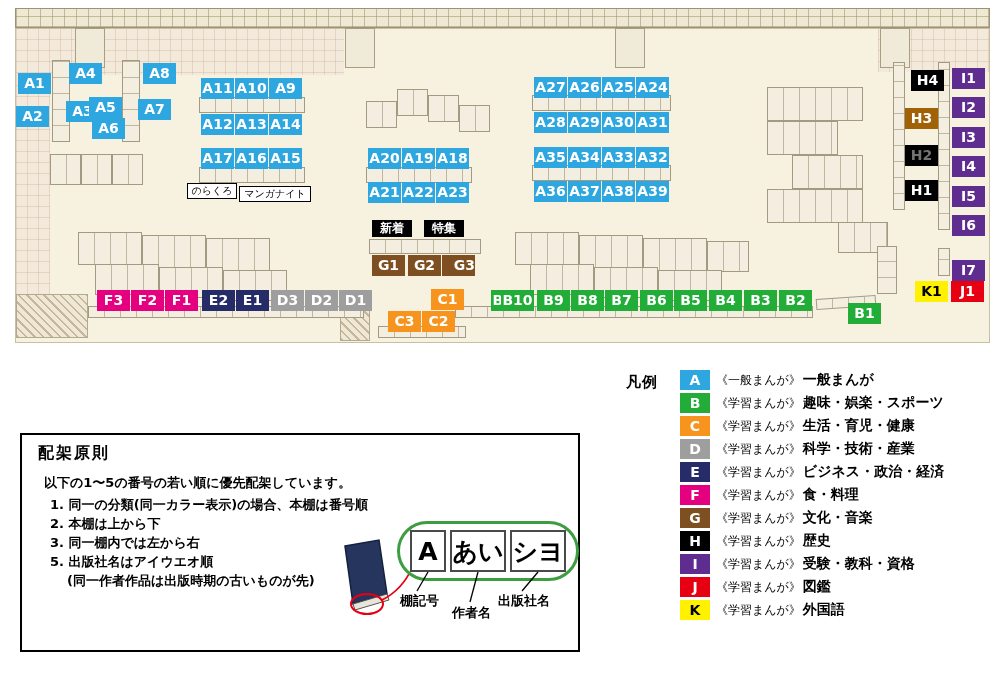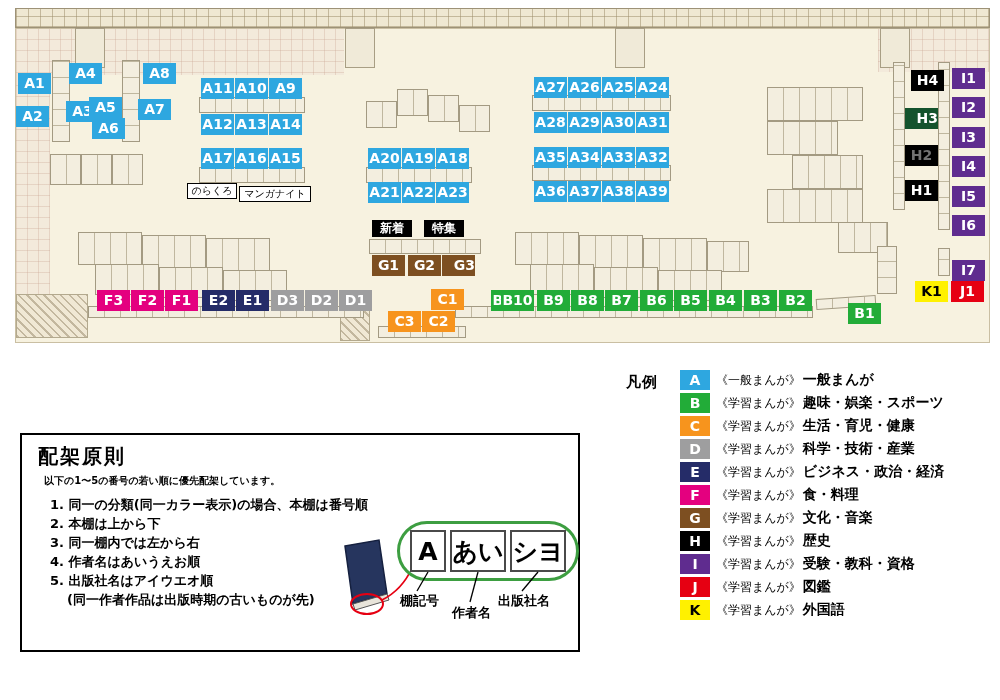--- a/index.html
+++ b/index.html
@@ -41,22 +41,22 @@
   #legend-rows { margin-left:60px; display:flex; flex-direction:column; gap:3px; }
   .legend-row { display:flex; align-items:center; height:20px; }
   .legend-swatch { width:30px; height:20px; flex:none; display:flex; align-items:center;
     justify-content:center; font-size:14px; font-weight:bold; }
   .legend-scope { font-size:12px; margin:0 2px 0 6px; white-space:nowrap; }
   .legend-label { font-size:14px; font-weight:bold; white-space:nowrap; }
 
   
   .principles { position:absolute; left:20px; top:433px; width:560px; height:219px;
     border:2px solid #000; background:#fff; }
-  .p-title { position:absolute; left:16px; top:8px; font-size:20px; font-weight:bold; letter-spacing:2px; }
-  .p-intro { position:absolute; left:22px; top:39px; font-size:10px; font-weight:bold; white-space:nowrap; }
+  .p-title { position:absolute; left:16px; top:8px; font-size:16px; font-weight:bold; letter-spacing:2px; }
+  .p-intro { position:absolute; left:22px; top:39px; font-size:13px; font-weight:bold; white-space:nowrap; }
   #p-list { position:absolute; left:28px; top:60px; width:345px; font-size:13px;
     font-weight:600; line-height:19px; }
   .p-item.indent { padding-left:17px; }
   .label-graphic { position:absolute; left:375px; top:86px; width:182px; height:60px;
     border:3px solid #3d9e41; border-radius:30px; background:#fff;
     display:flex; align-items:center; justify-content:center; gap:4px; }
   .label-cell { height:42px; border:2px solid #4a4a4a; background:#fff;
     display:flex; align-items:center; justify-content:center; font-size:25px; font-weight:600; }
   .cell-shelf { width:36px; } .cell-author { width:56px; } .cell-pub { width:56px; }
   .caption { position:absolute; font-size:13px; font-weight:bold; white-space:nowrap; }
@@ -163,21 +163,21 @@
         <div class="map-label" style="left: 602px; top: 147px; background: rgb(46, 167, 224); color: rgb(255, 255, 255);">A33</div>
         <div class="map-label" style="left: 636px; top: 147px; background: rgb(46, 167, 224); color: rgb(255, 255, 255);">A32</div>
         <div class="map-label" style="left: 534px; top: 181px; background: rgb(46, 167, 224); color: rgb(255, 255, 255);">A36</div>
         <div class="map-label" style="left: 568px; top: 181px; background: rgb(46, 167, 224); color: rgb(255, 255, 255);">A37</div>
         <div class="map-label" style="left: 602px; top: 181px; background: rgb(46, 167, 224); color: rgb(255, 255, 255);">A38</div>
         <div class="map-label" style="left: 636px; top: 181px; background: rgb(46, 167, 224); color: rgb(255, 255, 255);">A39</div>
         <div class="map-label" style="left: 372px; top: 255px; background: rgb(125, 79, 33); color: rgb(255, 255, 255);">G1</div>
         <div class="map-label" style="left: 408px; top: 255px; background: rgb(125, 79, 33); color: rgb(255, 255, 255);">G2</div>
         <div class="map-label" style="left: 442px; top: 255px; background: rgb(125, 79, 33); color: rgb(255, 255, 255); text-align: right;">G3</div>
         <div class="map-label" style="left: 911px; top: 70px; background: rgb(0, 0, 0); color: rgb(255, 255, 255);">H4</div>
-        <div class="map-label" style="left: 905px; top: 108px; background: #14532d; color: rgb(255, 255, 255); text-align: right;">H3</div>
+        <div class="map-label" style="left: 905px; top: 108px; background: #a16207; color: rgb(255, 255, 255);">H3</div>
         <div class="map-label" style="left: 905px; top: 145px; background: rgb(0, 0, 0); color: #737373;">H2</div>
         <div class="map-label" style="left: 905px; top: 180px; background: rgb(0, 0, 0); color: rgb(255, 255, 255);">H1</div>
         <div class="map-label" style="left: 952px; top: 68px; background: rgb(95, 44, 143); color: rgb(255, 255, 255);">I1</div>
         <div class="map-label" style="left: 952px; top: 97px; background: rgb(95, 44, 143); color: rgb(255, 255, 255);">I2</div>
         <div class="map-label" style="left: 952px; top: 127px; background: rgb(95, 44, 143); color: rgb(255, 255, 255);">I3</div>
         <div class="map-label" style="left: 952px; top: 156px; background: rgb(95, 44, 143); color: rgb(255, 255, 255);">I4</div>
         <div class="map-label" style="left: 952px; top: 186px; background: rgb(95, 44, 143); color: rgb(255, 255, 255);">I5</div>
         <div class="map-label" style="left: 952px; top: 215px; background: rgb(95, 44, 143); color: rgb(255, 255, 255);">I6</div>
         <div class="map-label" style="left: 952px; top: 260px; background: rgb(95, 44, 143); color: rgb(255, 255, 255);">I7</div>
         <div class="map-label" style="left: 915px; top: 281px; background: rgb(255, 241, 0); color: rgb(0, 0, 0);">K1</div>
@@ -272,21 +272,20 @@
       </div>
   </div>
 
   <div class="principles">
     <div class="p-title">配架原則</div>
     <div class="p-intro">以下の1〜5の番号の若い順に優先配架しています。</div>
     <div id="p-list">
         <div class="p-item">1. 同一の分類(同一カラー表示)の場合、本棚は番号順</div>
         <div class="p-item">2. 本棚は上から下</div>
         <div class="p-item">3. 同一棚内では左から右</div>
-        <div class="p-item">4. 作者名はあいうえお順</div>
         <div class="p-item">5. 出版社名はアイウエオ順</div>
         <div class="p-item indent">(同一作者作品は出版時期の古いものが先)</div>
       </div>
 
     <svg class="book-svg" width="95" height="85" viewBox="0 0 95 85">
       <path d="M18,8 L52,2 L60,56 L26,66 Z" fill="#26355e" stroke="#15203f" stroke-width="1.5"></path>
       <path d="M26,66 L60,56 L62,62 L28,72 Z" fill="#e8e4da" stroke="#555" stroke-width="1"></path>
       <ellipse cx="40" cy="66" rx="16" ry="10" fill="none" stroke="#e60012" stroke-width="2"></ellipse>
       <path d="M55,62 Q75,52 85,30" fill="none" stroke="#e60012" stroke-width="1.8"></path>
     </svg>

